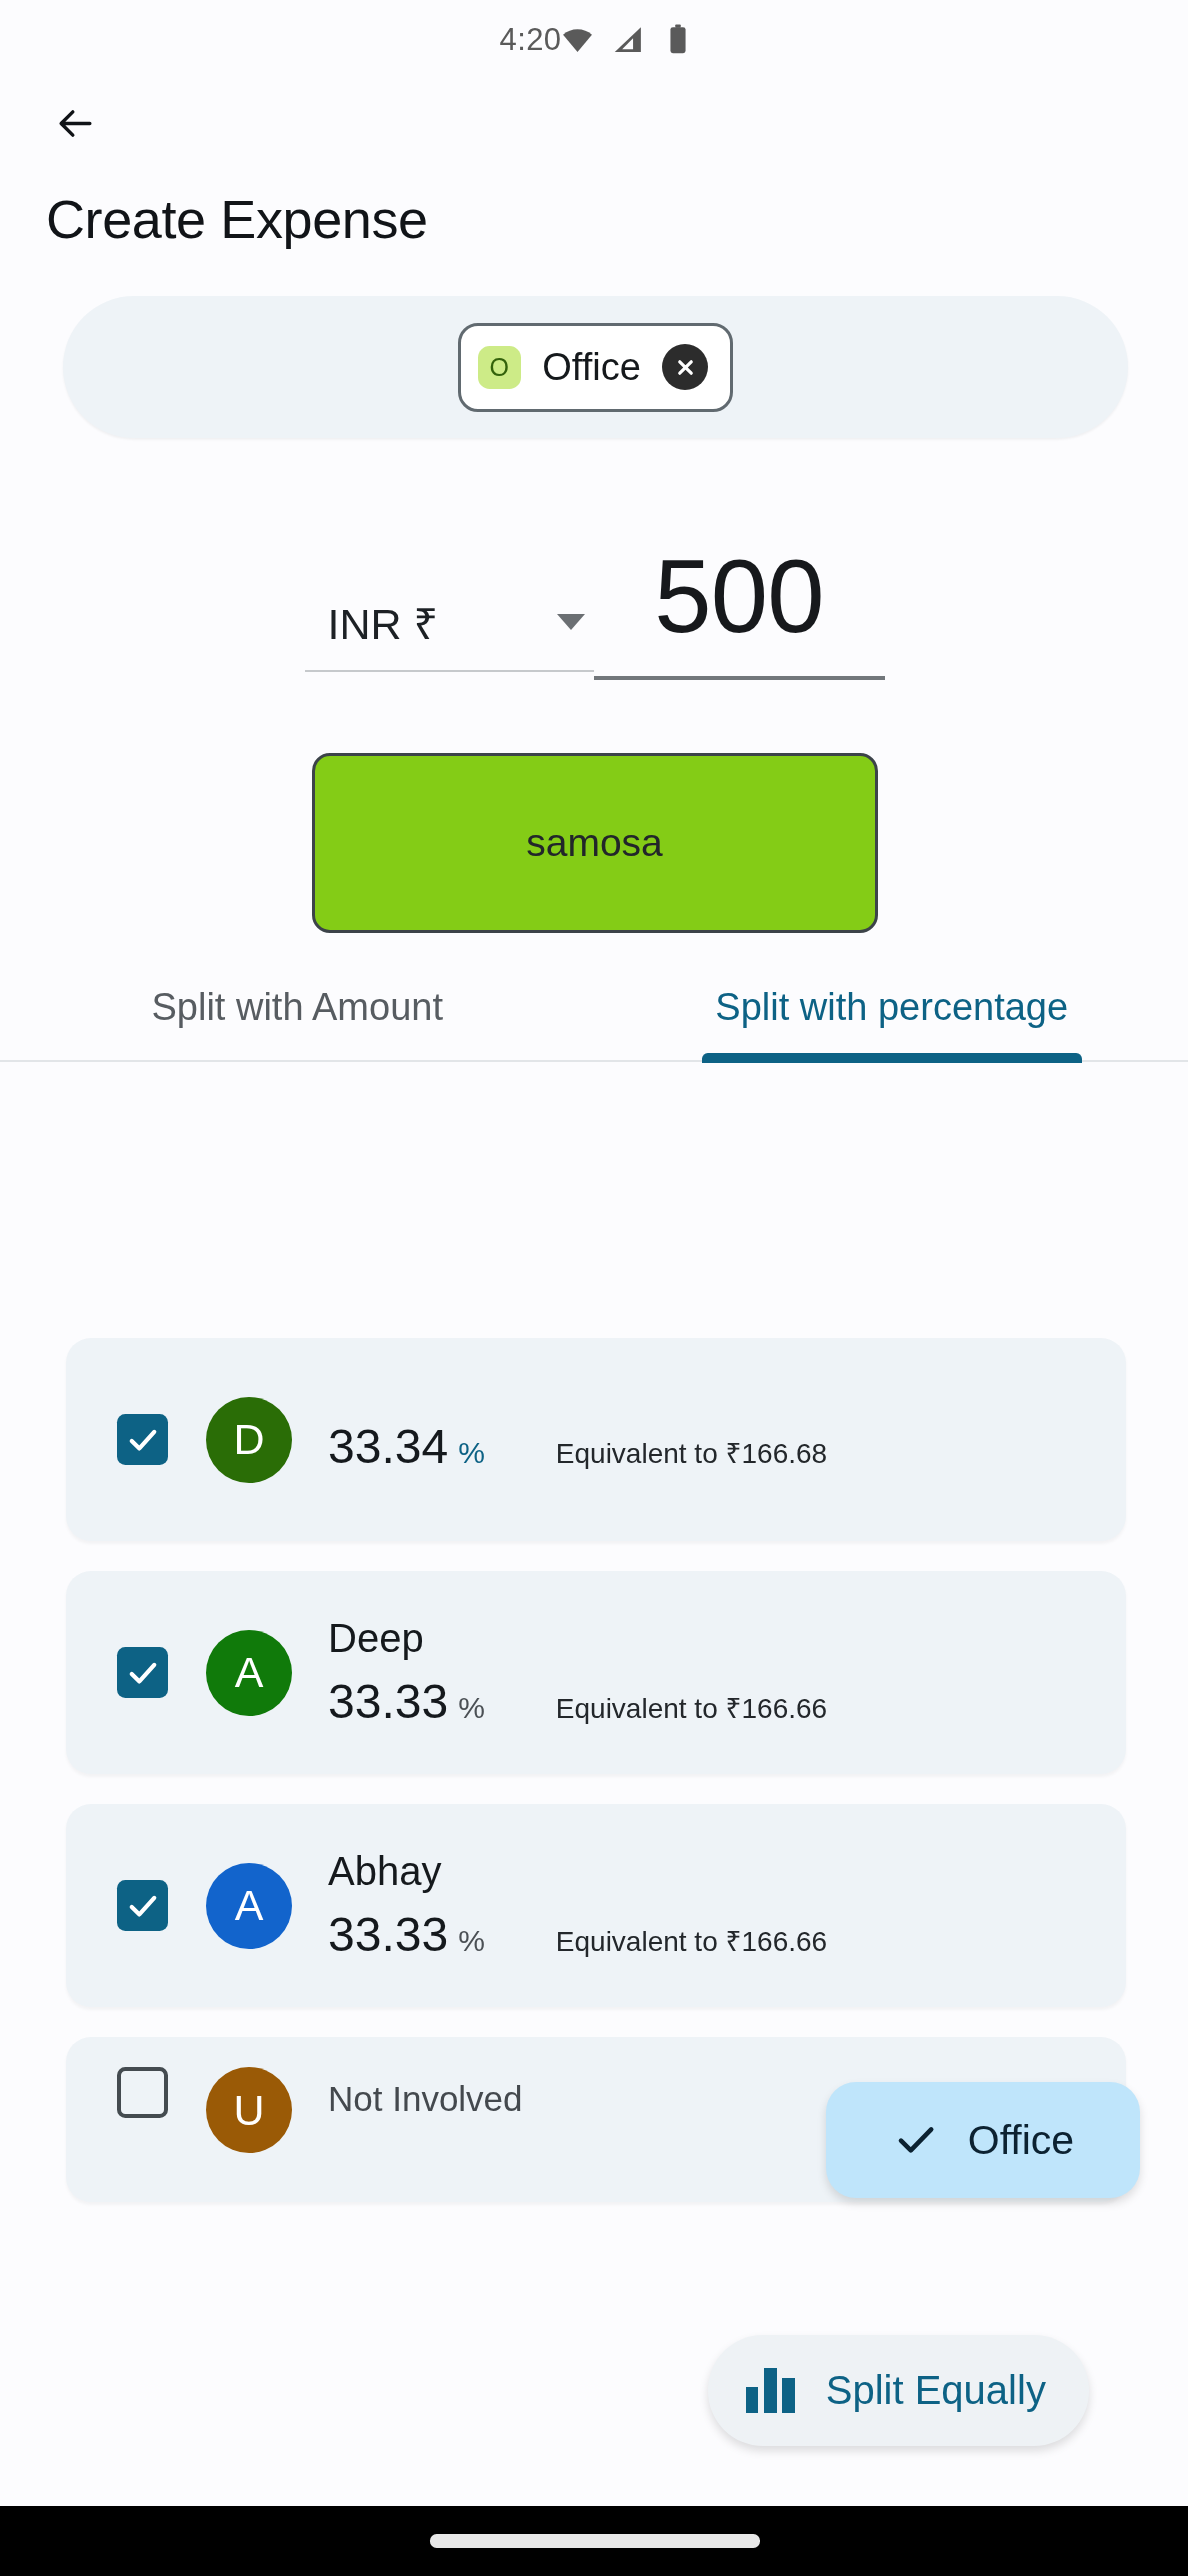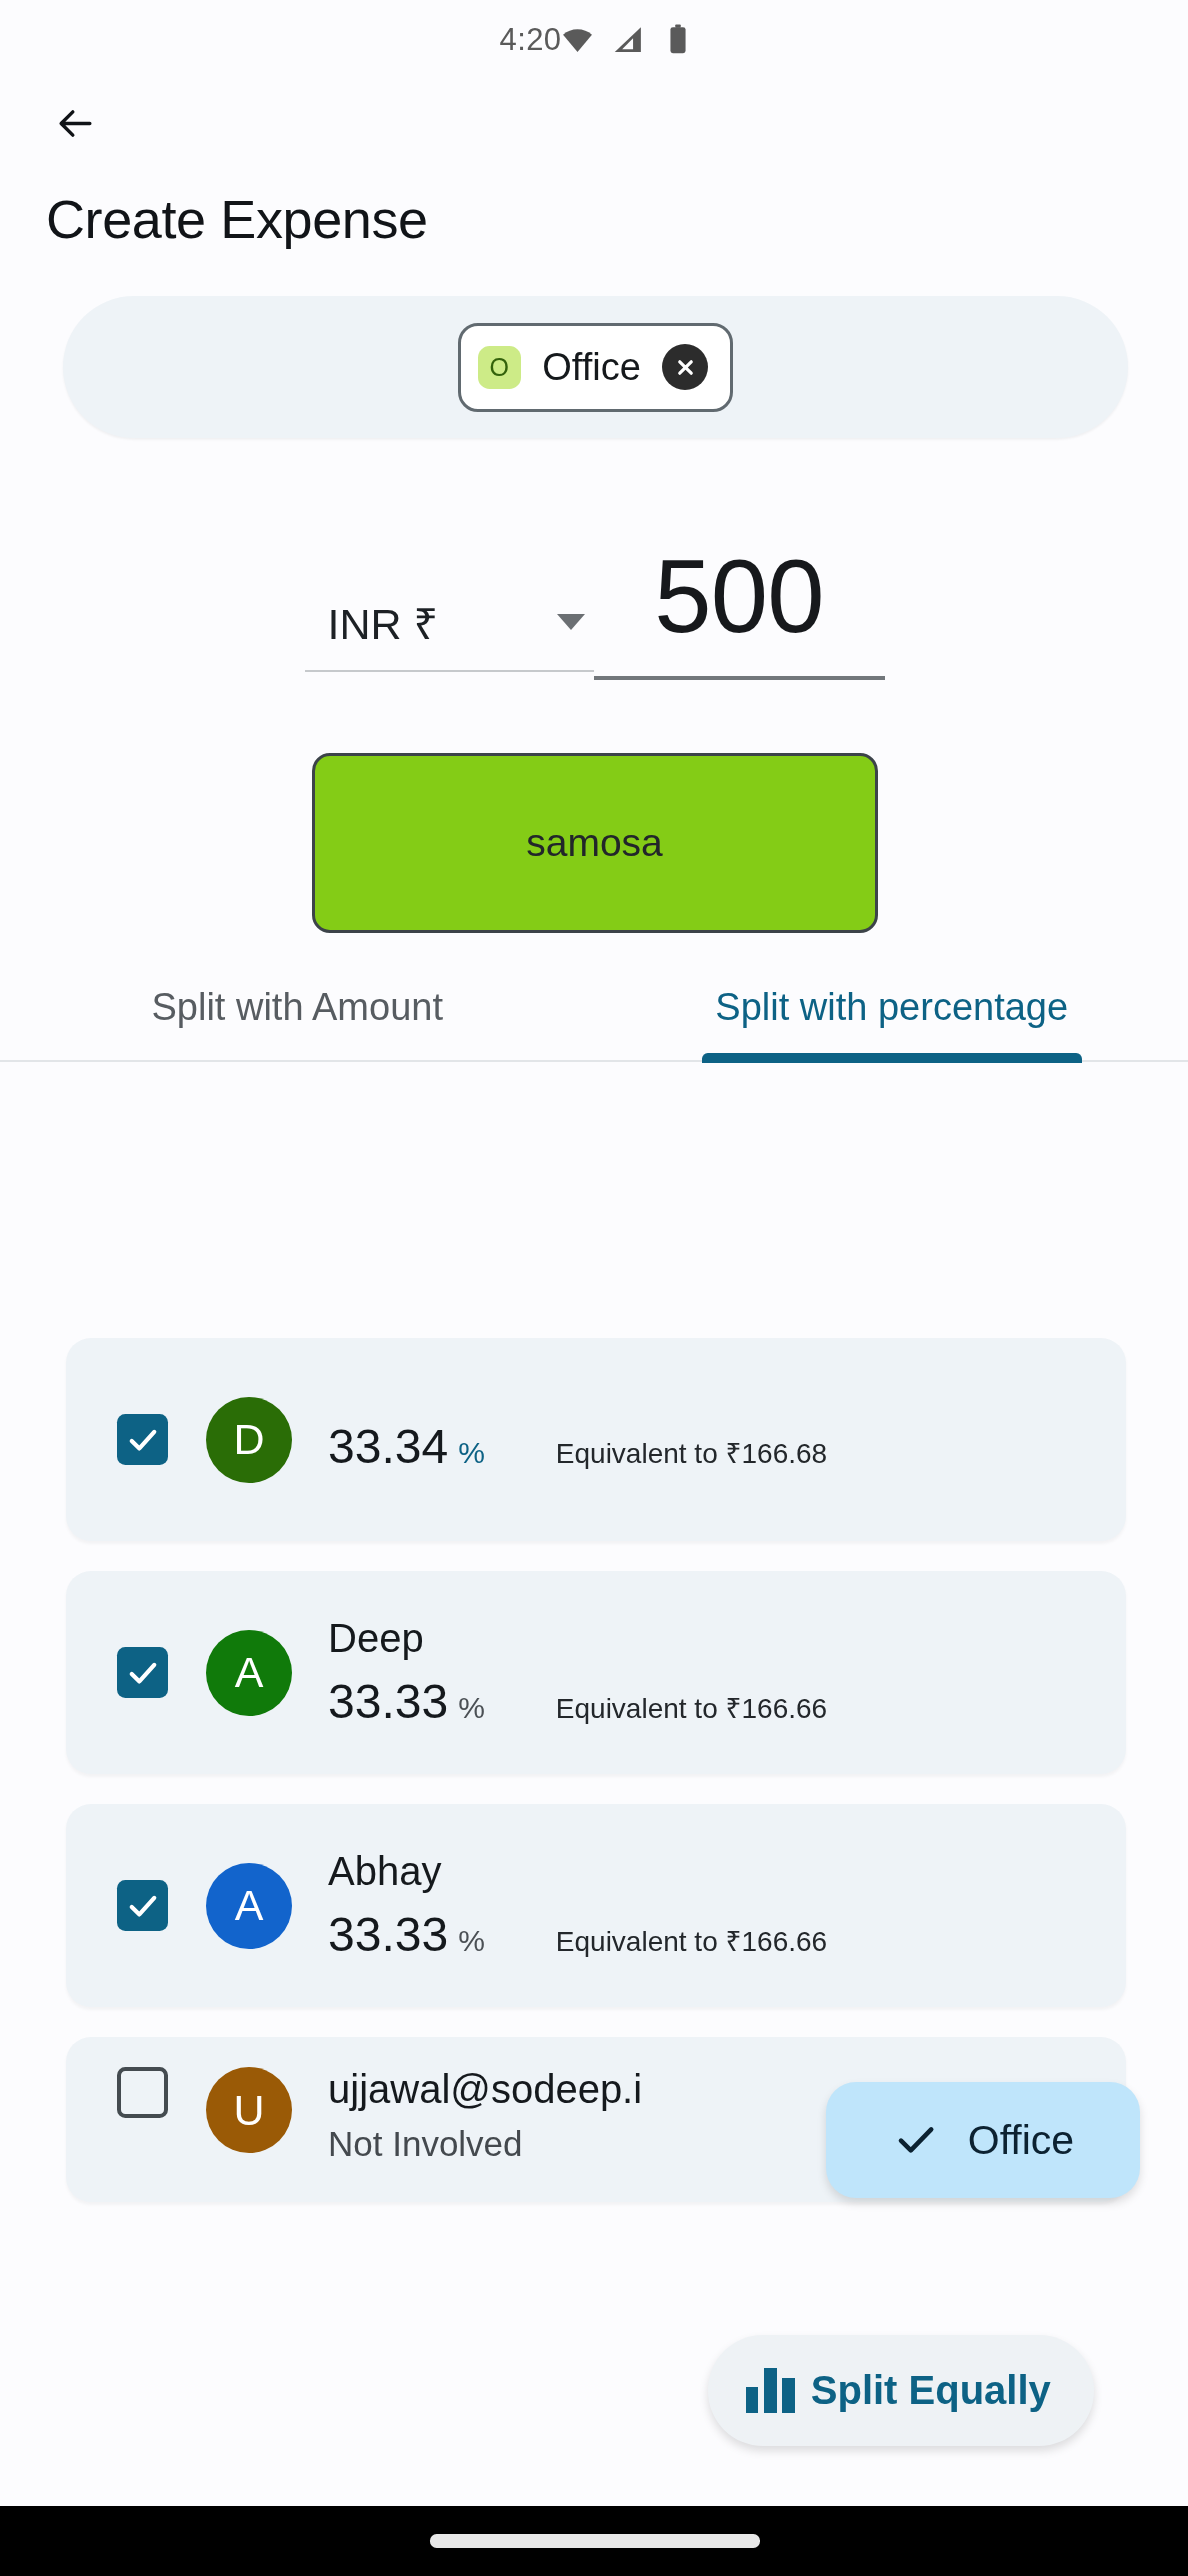--- a/index.html
+++ b/index.html
@@ -168,24 +168,23 @@
     box-shadow:0 5px 10px rgba(0,0,0,.13);
     cursor:pointer;
   }
   .fab-create svg{ width:48px; height:48px; }
   .fab-create .lbl{ font-size:41px; color:#0c2231; }
 
   .fab-split{
     position:absolute; left:708px; top:2335px;
     height:111px; padding:0 43px 0 38px;
     background:#eef2f5; border-radius:55px;
-    display:flex; align-items:center; gap:16px;
+    display:flex; align-items:center; gap:31px;
     box-shadow:0 5px 10px rgba(0,0,0,.13);
     cursor:pointer;
-    font-weight:bold;
   }
   .fab-split .bars{ display:flex; align-items:flex-end; gap:5.8px; height:45px; }
   .fab-split .bars i{ display:block; width:12.4px; background:#0d6285; }
   .fab-split .b1{ height:26.4px; }
   .fab-split .b2{ height:45px; }
   .fab-split .b3{ height:35px; }
   .fab-split .lbl{ font-size:40px; color:#0d6285; }
 
   
   .navbar{
@@ -314,21 +313,20 @@
         <span class="ppct-sym plain">%</span>
         <span class="pequiv">Equivalent to ₹166.66</span>
       </div>
     </div>
   </div>
 
   <div class="person last">
     <div class="cb off"></div>
     <div class="avatar" style="background:#9a5a06">U</div>
     <div class="pinfo">
-      <div class="pname">ujjawal@sodeep.i</div>
       <div class="psub">Not Involved</div>
     </div>
   </div>
 
 </div>
 </div>
 
 <div class="fab-create">
   <span>
     <svg viewBox="0 0 24 24" fill="none" stroke="#0c2231" stroke-width="2.3" stroke-linecap="round" stroke-linejoin="round">

